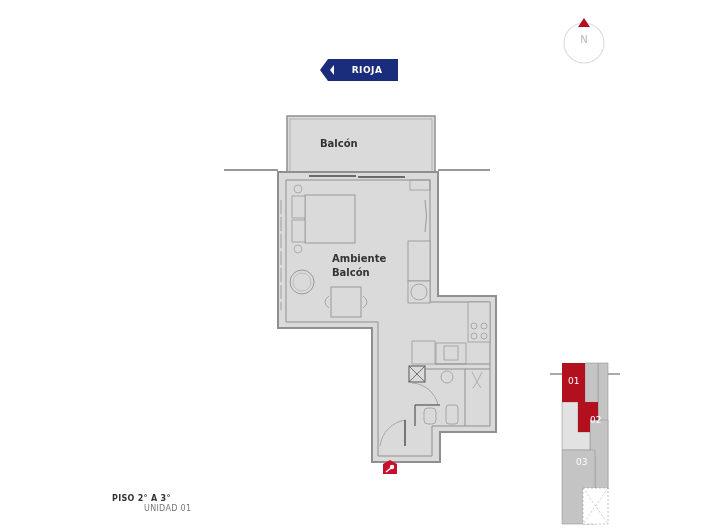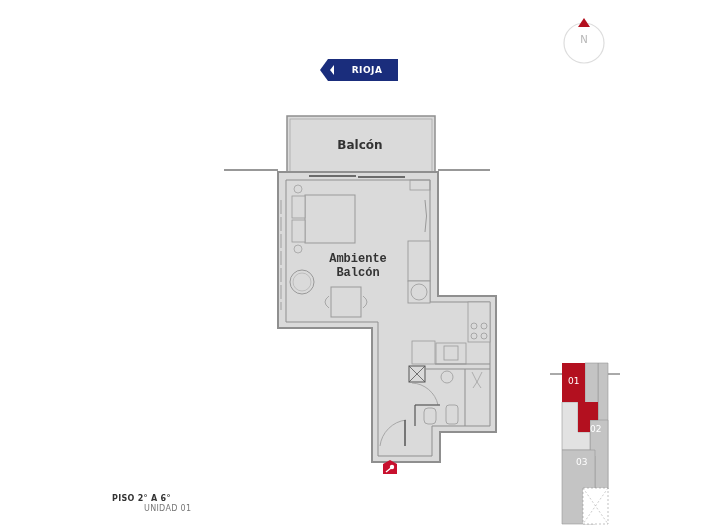--- a/index.html
+++ b/index.html
@@ -4,23 +4,23 @@
 <style>
   html, body { margin:0; padding:0; background:#ffffff; }
   body { width:720px; height:532px; position:relative; overflow:hidden; font-family:"DejaVu Sans", sans-serif; }
   .abs { position:absolute; }
   .street-tag { left:320px; top:59px; width:78px; height:26px; }
   .street-tag svg { position:absolute; left:0; top:0; }
   .street-label { position:absolute; left:22px; top:0; width:50px; height:22px; line-height:22px; text-align:center; color:#fff; font-weight:bold; font-size:9px; letter-spacing:0.5px; }
   .compass { left:561px; top:16px; width:46px; height:50px; }
   .compass-n { position:absolute; left:0; top:18px; width:46px; text-align:center; font-size:10px; color:#b5b5b5; }
   .plan { left:0; top:0; width:720px; height:532px; }
-  .room-label { font-weight:bold; font-size:12px; color:#333; text-align:center; }
+  .room-label { font-weight:bold; font-size:10px; color:#333; text-align:left; }
   .balcon-label { left:320px; top:138px; width:80px; }
-  .ambiente-label { left:318px; top:252px; width:80px; line-height:14px;font-family:Liberation Mono, monospace; }
+  .ambiente-label { left:332px; top:252px; width:80px; line-height:14px; }
   .floor-info { left:112px; top:494px; }
   .floor-title { font-weight:bold; font-size:8px; color:#333; letter-spacing:0.3px; }
   .floor-unit { font-size:8px; color:#777; margin-top:1px; letter-spacing:0.3px;margin-left:32px; }
   .key-plan { left:540px; top:360px; width:90px; height:172px; }
   .unit-label { position:absolute; font-weight:normal; font-size:9px; color:#fff; }
 </style>
 </head>
 <body>
 
 <svg class="abs plan" width="720" height="532" viewBox="0 0 720 532">
@@ -111,21 +111,21 @@
   <div>Balcón</div>
 </div>
 
 <svg class="abs" style="left:383px;top:460px;" width="14" height="14">
   <path d="M7 0 L14 4 L14 14 L0 14 L0 4 Z" fill="#c8102e"></path>
   <circle cx="9" cy="7" r="2.2" fill="#fff"></circle>
   <line x1="8" y1="8" x2="3" y2="12" stroke="#fff" stroke-width="1.5"></line>
 </svg>
 
 <div class="abs floor-info">
-  <div class="floor-title">PISO 2° A 6°</div>
+  <div class="floor-title">PISO 2° A 3°</div>
   <div class="floor-unit">UNIDAD 01</div>
 </div>
 
 <div class="abs key-plan">
   <svg width="90" height="172">
     <line x1="10" y1="14" x2="22" y2="14" stroke="#555" stroke-width="1"></line>
     <line x1="68" y1="14" x2="80" y2="14" stroke="#555" stroke-width="1"></line>
 
     <polygon points="58,3 68,3 68,129 58,129" fill="#c4c4c4" stroke="#999" stroke-width="0.6"></polygon>
 
@@ -136,15 +136,15 @@
 
     <polygon points="22,90 55,90 55,164 22,164" fill="#c4c4c4" stroke="#999" stroke-width="0.6"></polygon>
 
     <rect x="43" y="128" width="25" height="36" fill="#fff" stroke="#999" stroke-width="0.6" stroke-dasharray="2,2"></rect>
     <line x1="43" y1="128" x2="68" y2="164" stroke="#aaa" stroke-width="0.6" stroke-dasharray="2,2"></line>
     <line x1="68" y1="128" x2="43" y2="164" stroke="#aaa" stroke-width="0.6" stroke-dasharray="2,2"></line>
 
     <polygon points="22,3 45,3 45,42 58,42 58,60 50,60 50,72 38,72 38,42 22,42" fill="#b3101f"></polygon>
   </svg>
   <div class="unit-label" style="left:28px;top:16px;">01</div>
-  <div class="unit-label" style="left:50px;top:64px;">02</div>
+  <div class="unit-label" style="left:50px;top:55px;">02</div>
   <div class="unit-label" style="left:28px;top:97px;margin-left:8px;">03</div>
 </div>
 
 </body></html>

